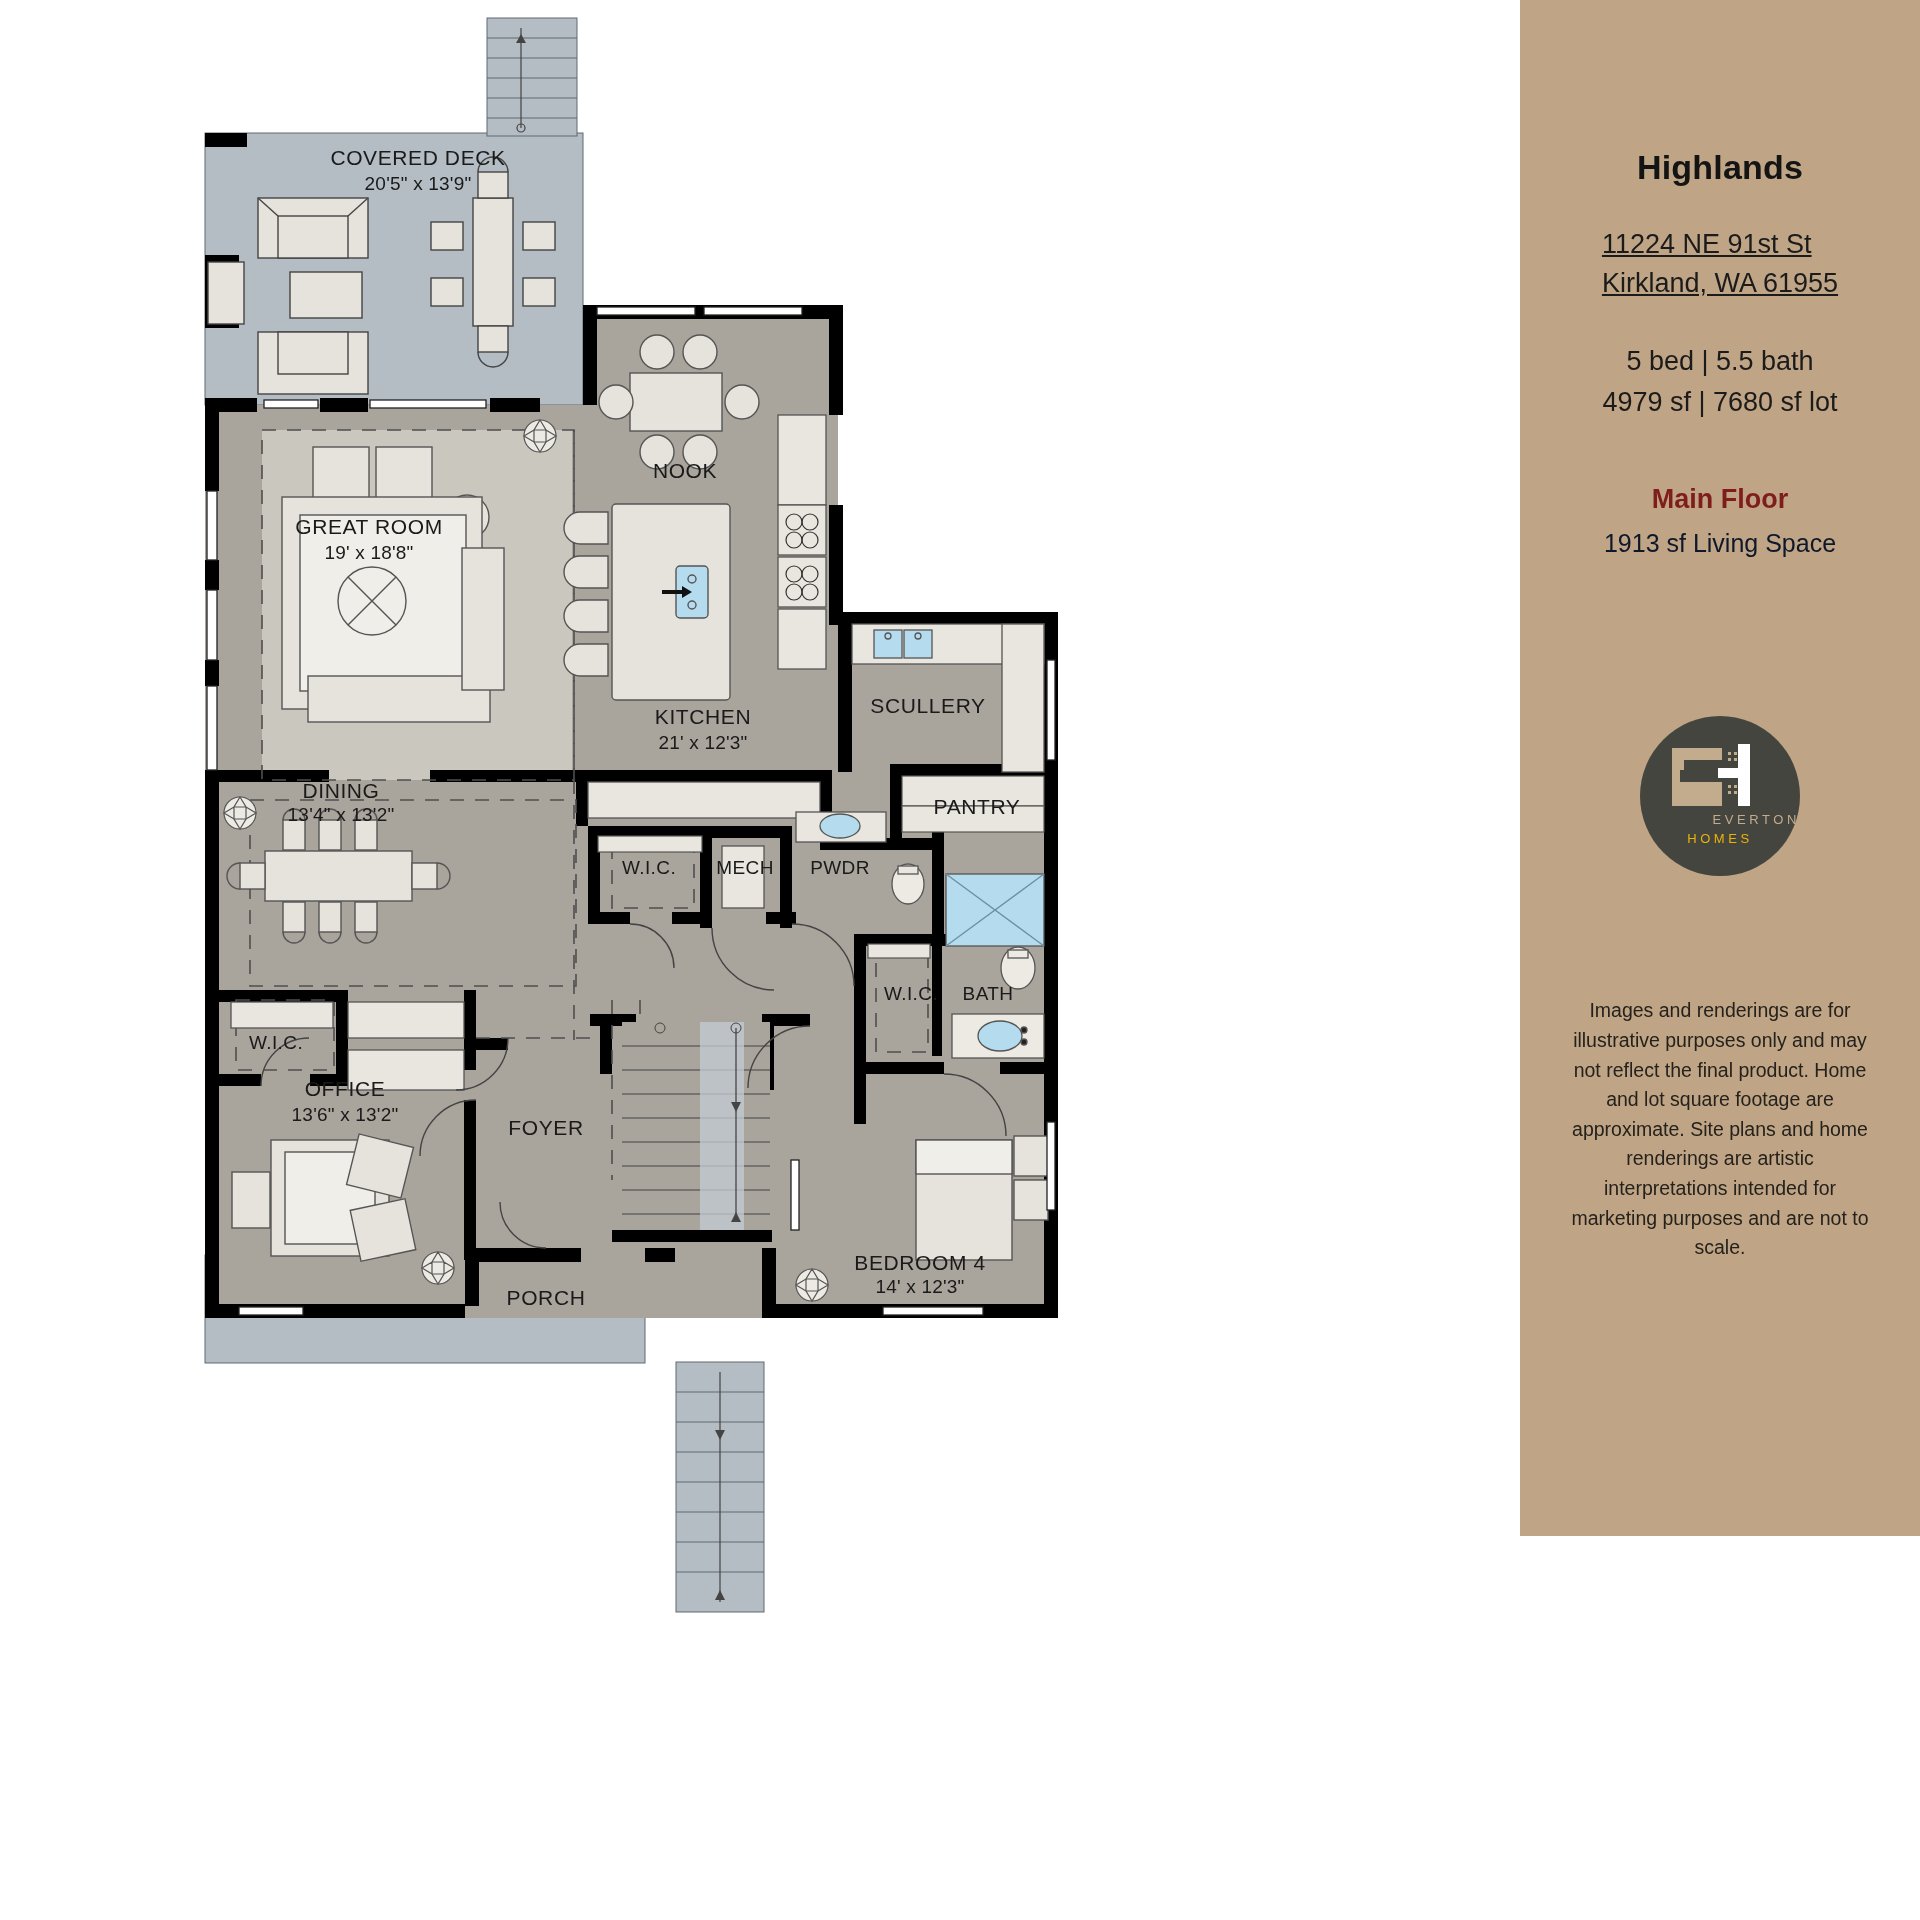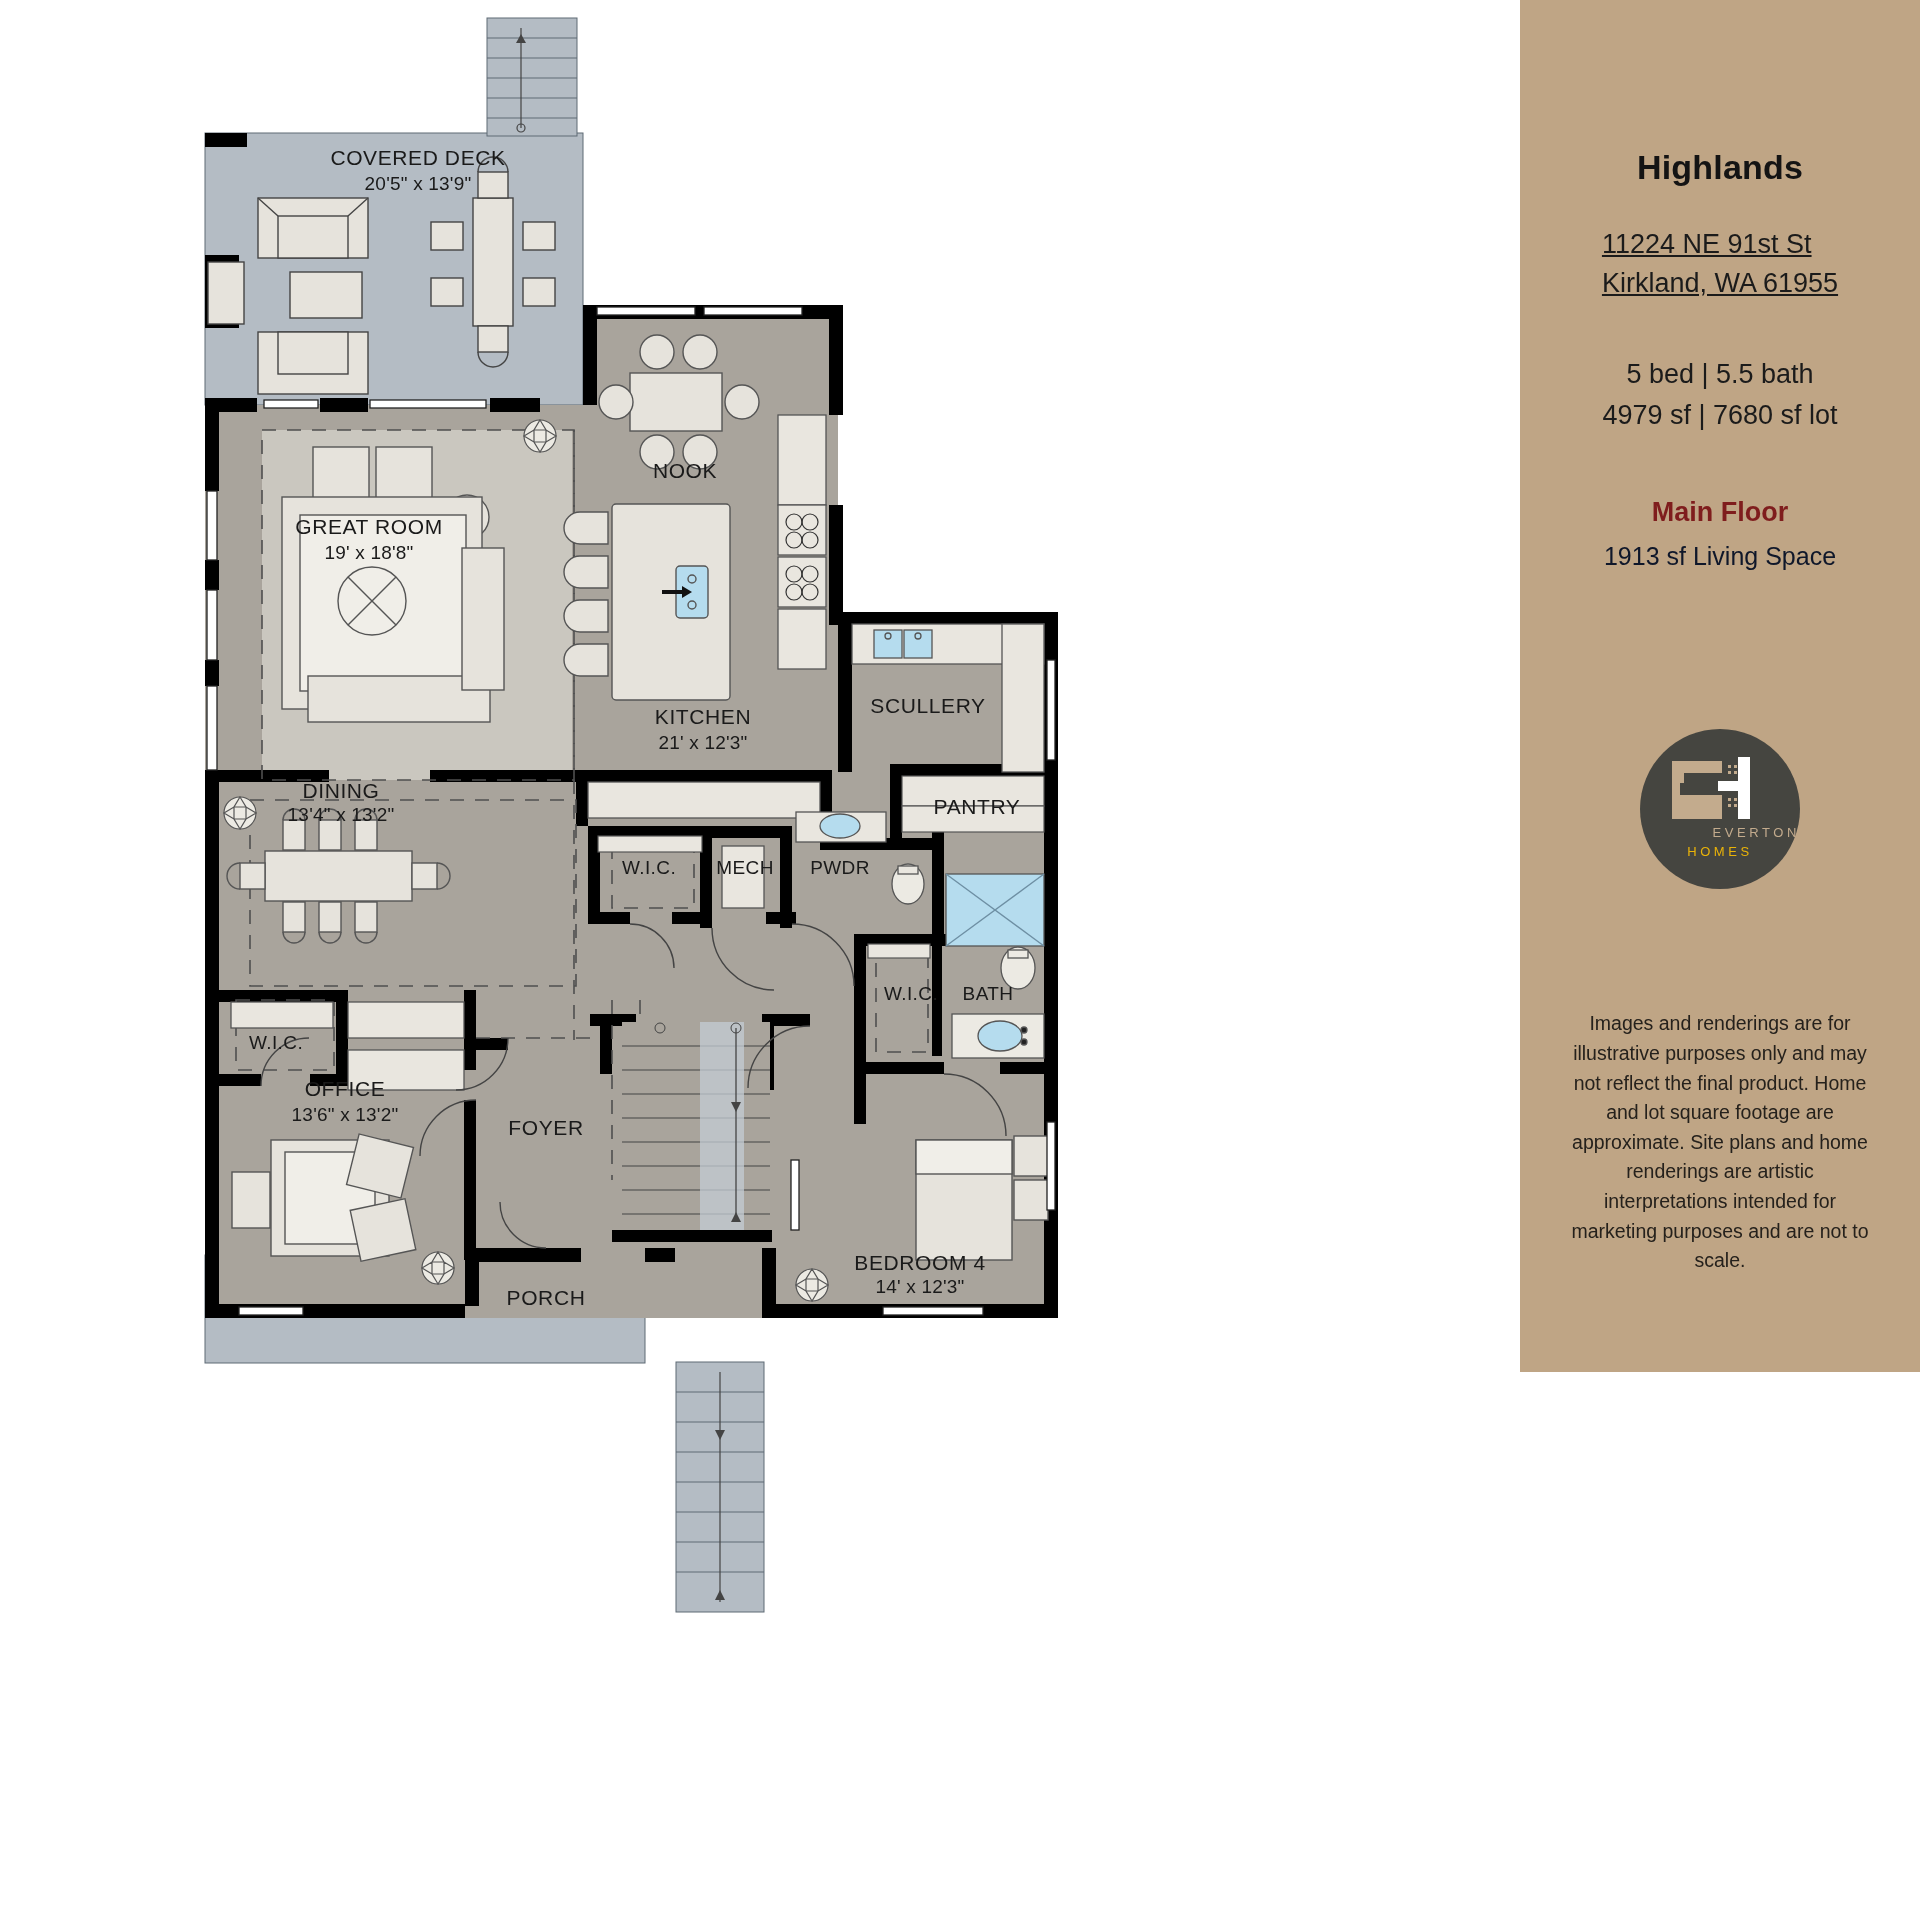--- a/index.html
+++ b/index.html
@@ -8,27 +8,27 @@
     width:1920px; height:1920px;
     background:#ffffff;
     font-family:"Liberation Sans", sans-serif;
     overflow:hidden;
     position:relative;
   }
   #page { position:relative; width:1920px; height:1920px;padding-left:40px; }
 
   
   #sidebar {
-    position:absolute; left:1520px; top:0; width:400px; height:1372px;
+    position:absolute; left:1520px; top:0; width:400px; height:1536px;
     background:#bfa585;
     display:flex; flex-direction:column; align-items:center;
   }
   .sb-title { font-size:34px; font-weight:bold; color:#141414; margin-top:148px; letter-spacing:.2px; }
   .sb-addr { font-size:27px; color:#1b1b1b; margin-top:38px; line-height:1.45; text-align:left;text-decoration:underline; }
-  .sb-stats { font-size:27px; color:#1b1b1b; margin-top:51px; line-height:1.5; text-align:center; }
+  .sb-stats { font-size:27px; color:#1b1b1b; margin-top:38px; line-height:1.5; text-align:center; }
   .sb-floor { font-size:27px; font-weight:bold; color:#7f1d1d; margin-top:62px; }
   .sb-living { font-size:25px; color:#0f172a; margin-top:14px; }
 
   
   #logo-wrap { margin-top:158px; width:160px; height:160px; position:relative; }
   #logo-circle {
     width:160px; height:160px; border-radius:50%;
     background:#454540; position:relative; overflow:hidden;
   }
   .lg-eh { position:absolute; left:0; top:0; width:160px; height:160px; }

